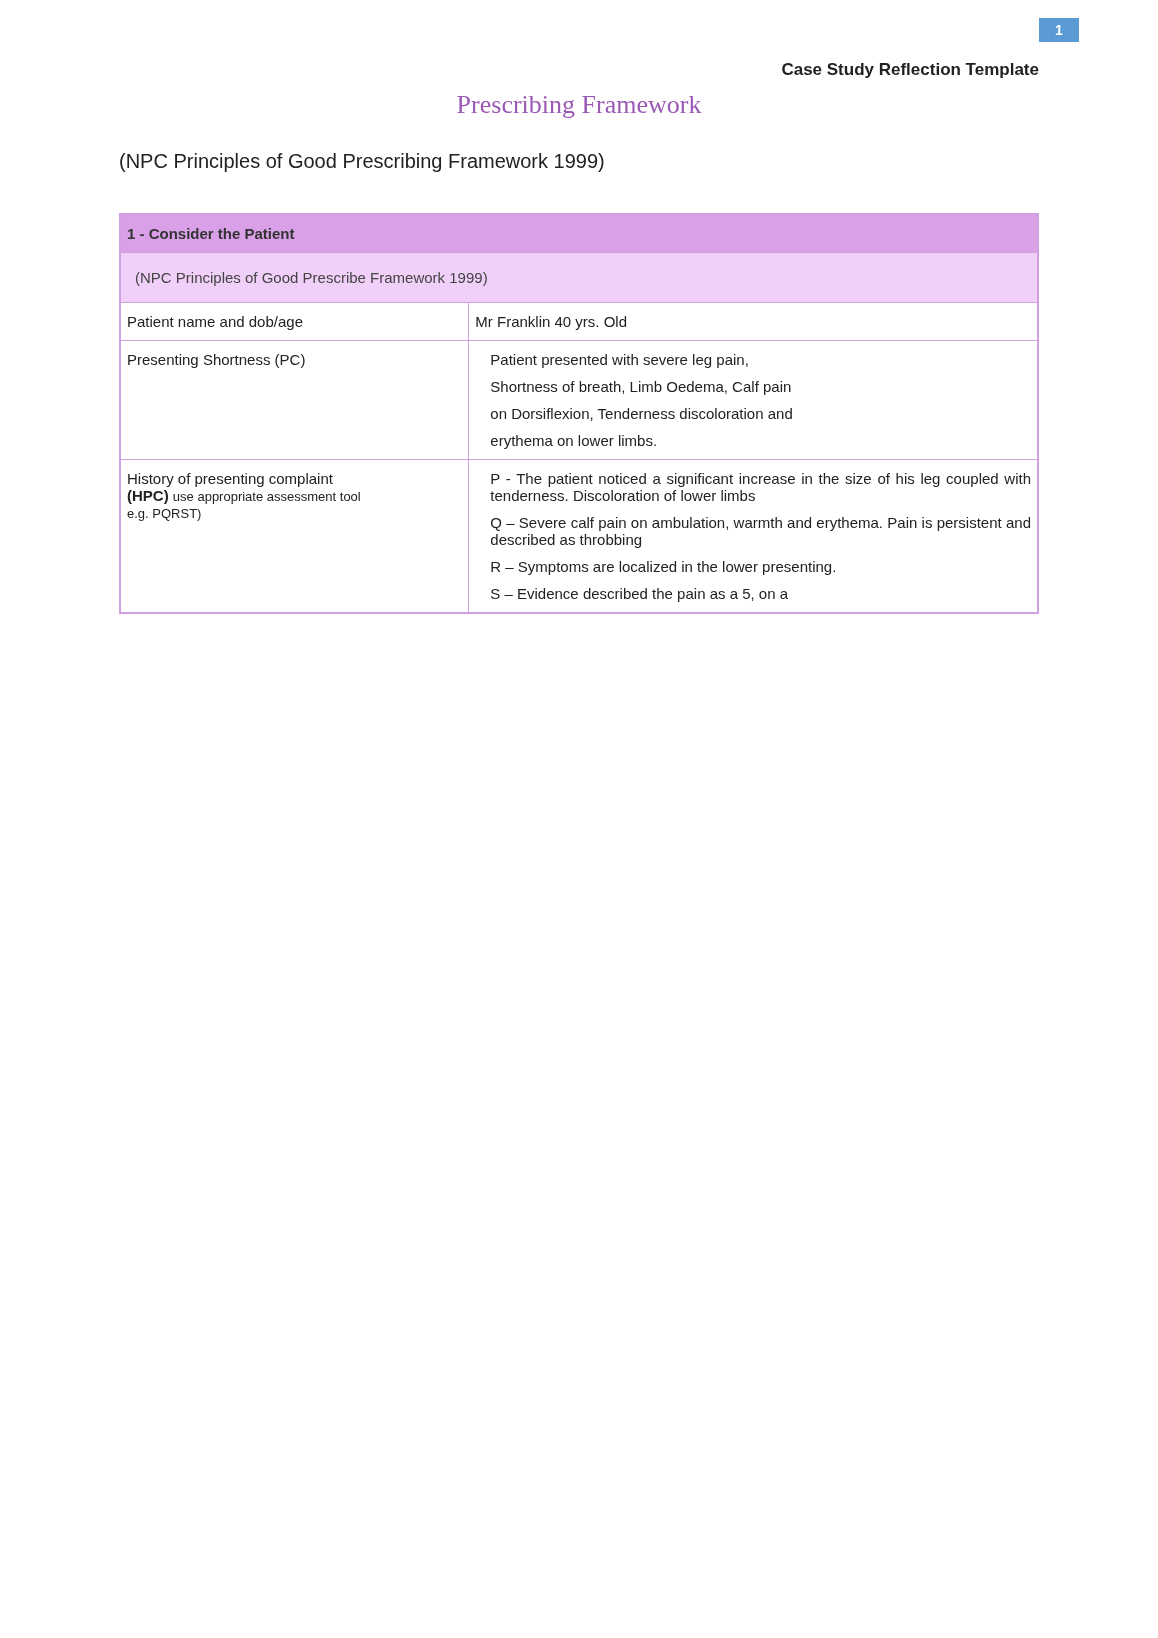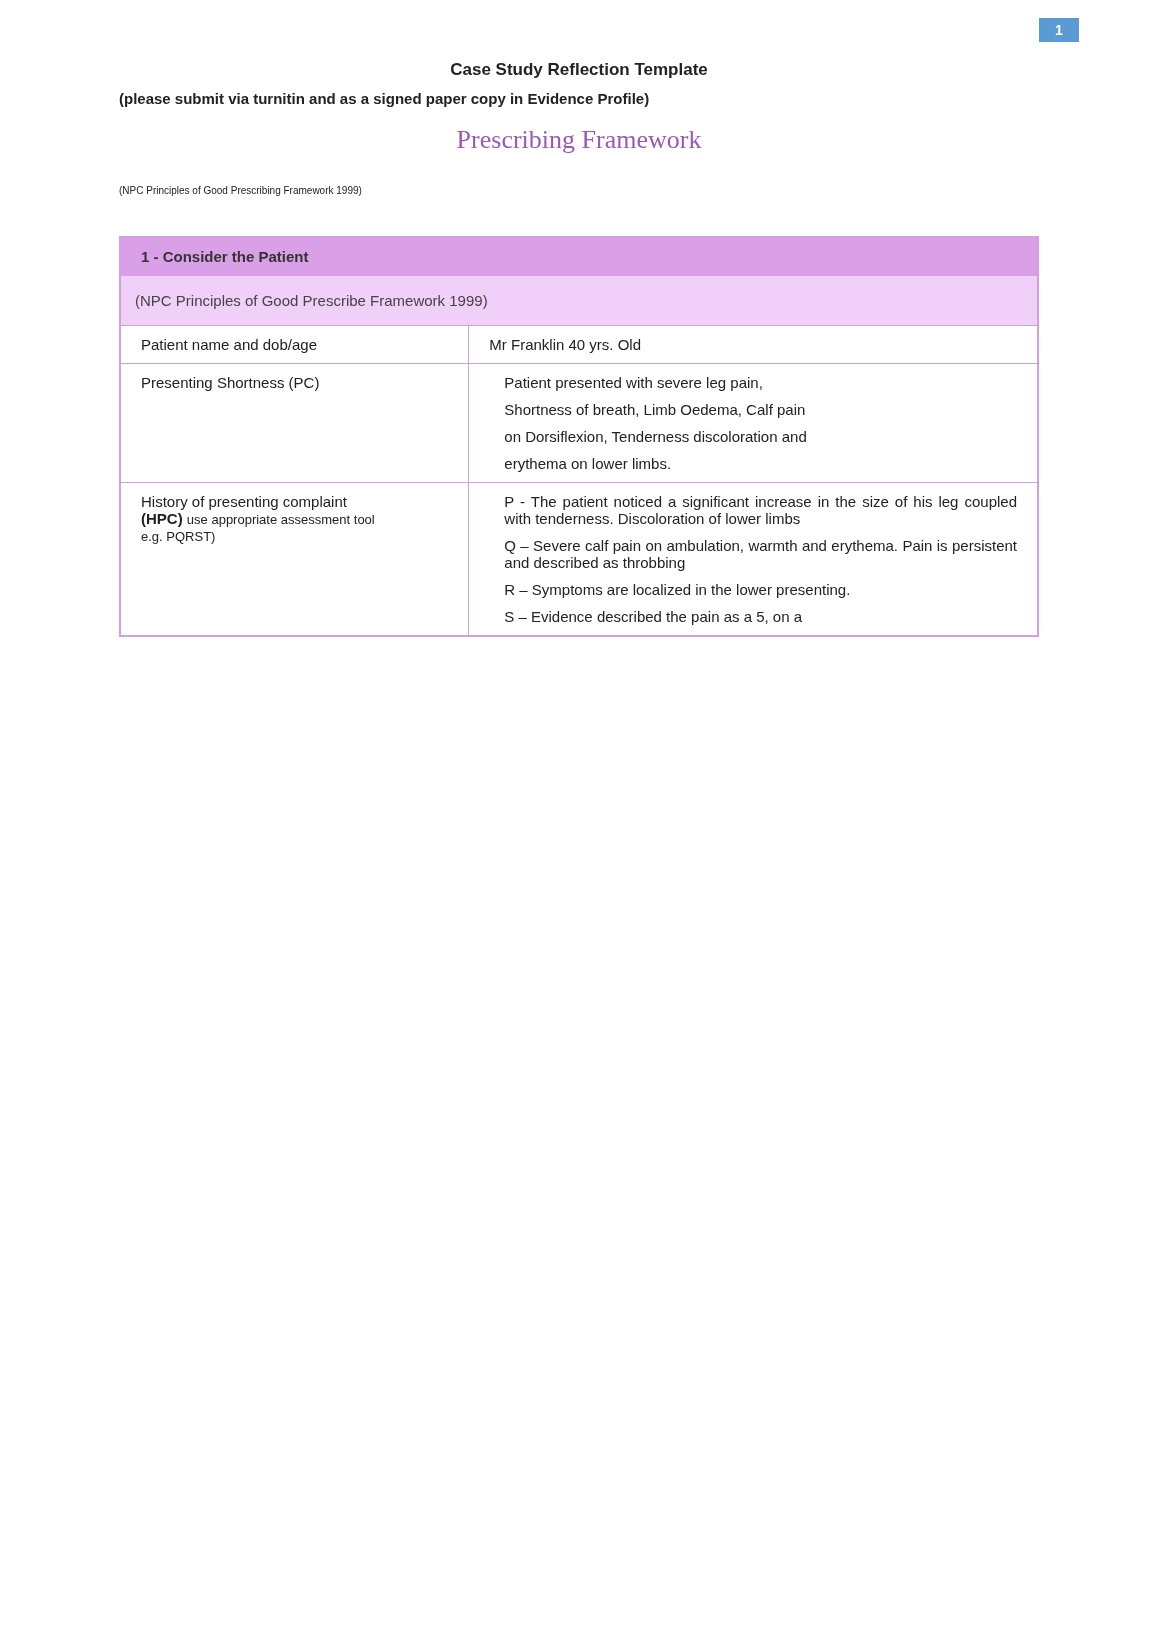--- a/index.html
+++ b/index.html
@@ -32,21 +32,21 @@
       background: #5b9bd5;
       color: #fff;
       font-size: 14px;
       font-weight: bold;
       padding: 4px 16px;
       min-width: 40px;
       text-align: center;
     }
 
     .main-title {
-      text-align: center;
+      text-align: right;
       font-weight: bold;
       font-size: 17px;
       margin-bottom: 10px;
       margin-top: 10px;
     }
 
     .subtitle {
       text-align: left;
       font-size: 15px;
       font-weight: bold;
@@ -56,36 +56,36 @@
     .prescribing-framework-title {
       text-align: center;
       font-size: 26px;
       color: #9b59b6;
       font-family: Georgia, serif;
       margin-bottom: 30px;
       margin-top: 10px;
     }
 
     .npc-note {
-      font-size: 10px;
+      font-size: 20px;
       margin-bottom: 40px;
       color: #222;
     }
 
     .table-section {
       width: 100%;
       border-collapse: collapse;
       border: 2px solid #d0a0e0;
       margin-top: 10px;
     }
 
     .table-section th,
     .table-section td {
       border: 1.5px solid #d0a0e0;
-      padding: 10px 20px;
+      padding: 10px 6px;
       vertical-align: top;
       font-size: 15px;
     }
 
     .section-header {
       background-color: #d9a0e8;
       font-weight: bold;
       font-size: 16px;
       color: #333;
       padding: 12px 14px;
@@ -133,21 +133,20 @@
 <body>
 
 <div class="page-container">
 
   <div class="page-number-badge">
     <span>1</span>
   </div>
 
   <div class="main-title">Case Study Reflection Template</div>
 
-  <div class="subtitle">(please submit via turnitin and as a signed paper copy in Evidence Profile)</div>
 
   <div class="prescribing-framework-title">Prescribing Framework</div>
 
   <div class="npc-note">(NPC Principles of Good Prescribing Framework 1999)</div>
 
   <table class="table-section">
     <colgroup>
       <col style="width:38%">
       <col style="width:62%">
     </colgroup>

